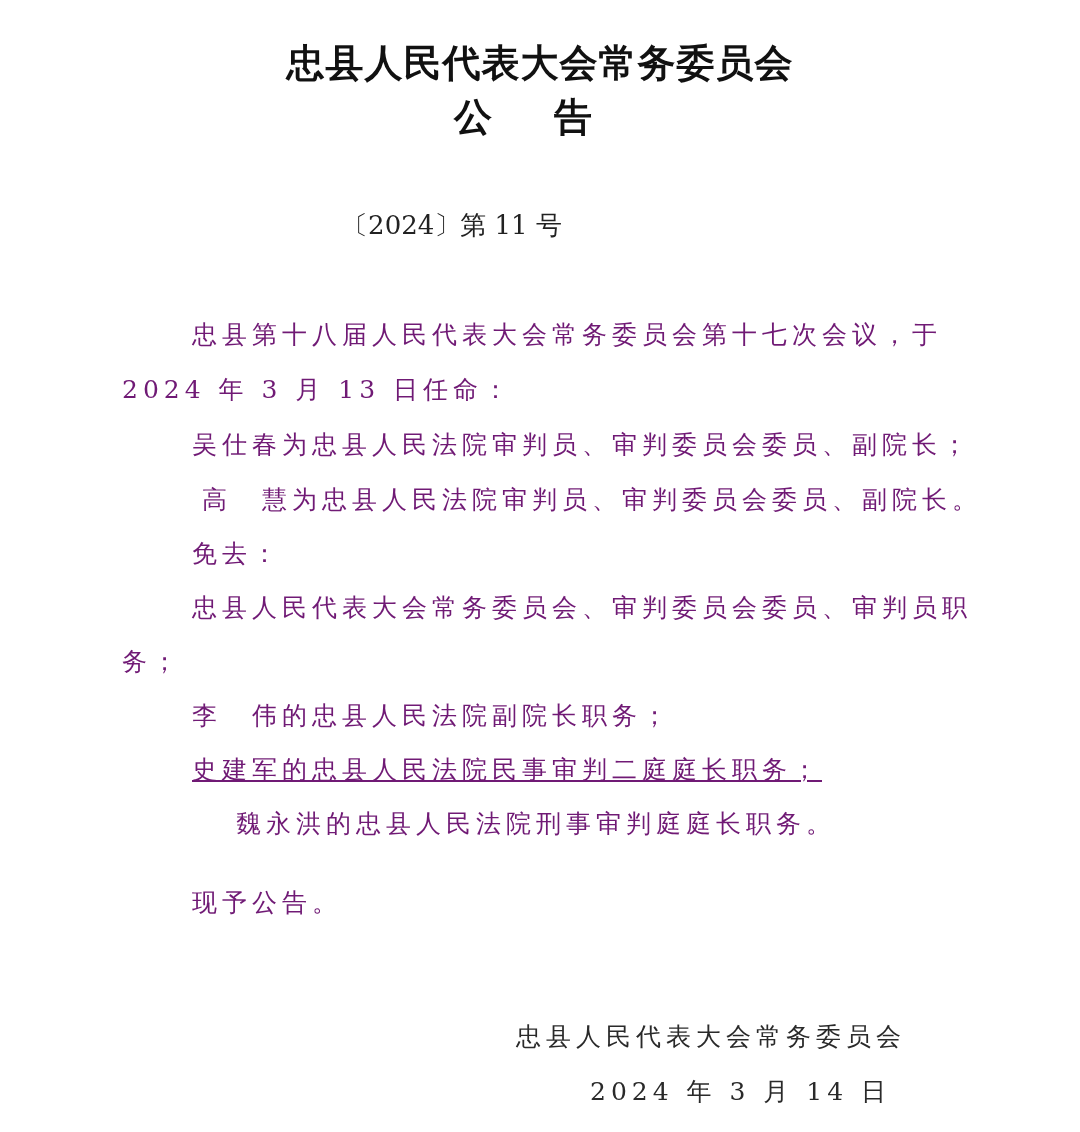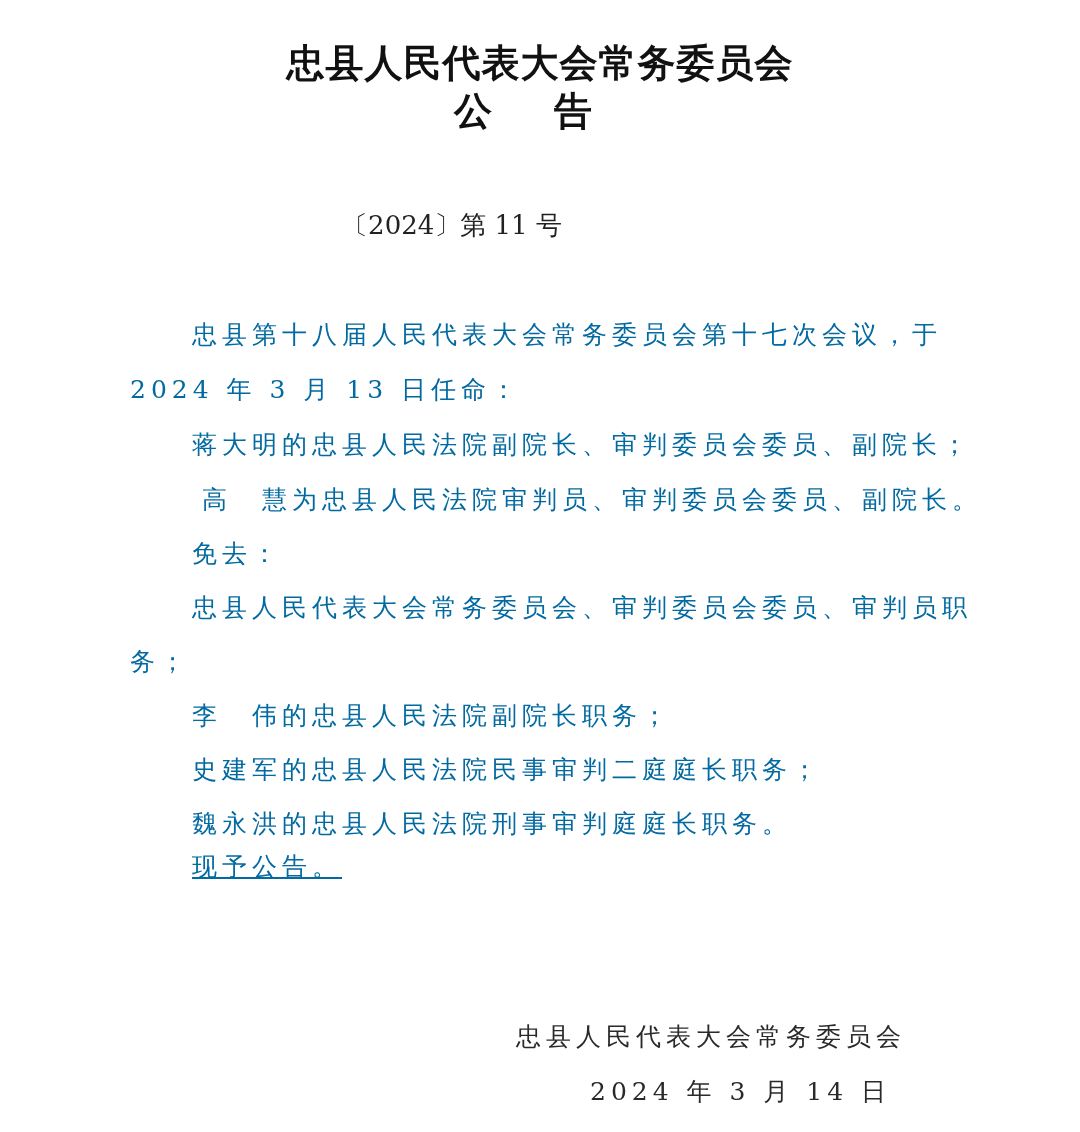--- a/index.html
+++ b/index.html
@@ -7,44 +7,44 @@
     width: 1080px; height: 1132px; position: relative; overflow: hidden;
     color: #1a1a1a;
     font-family: "DejaVu Serif", "Liberation Serif", serif;
   }
   .abs { position: absolute; white-space: nowrap; }
   .title {
     left: 0; width: 1080px; text-align: center;
     font-weight: bold; font-size: 38px; letter-spacing: 1px; color: #111;
   }
   .title1 { top: 38px; }
-  .title2 { top: 86px; letter-spacing: 62px; padding-left: 28px; box-sizing: border-box; text-align: center; }
+  .title2 { top: 92px; letter-spacing: 62px; padding-left: 28px; box-sizing: border-box; text-align: center; }
   .docno { left: 0; width: 904px; text-align: center; top: 208px; font-size: 26px; color: #222; }
-  .line { font-size: 25px; color: #0369a1; letter-spacing: 5px; }
+  .line { font-size: 25px; color: #701a75; letter-spacing: 5px; }
   .ind { left: 192px; }
-  .noind { left: 130px; }
+  .noind { left: 122px; }
   .sig { font-size: 25px; color: #2a2a2a; letter-spacing: 5px; }
 </style>
 </head>
 <body>
 
 <div class="abs title title1">忠县人民代表大会常务委员会</div>
 <div class="abs title title2">公告</div>
 <div class="abs docno">〔2024〕第 11 号</div>
 
 <div class="abs line ind" style="top:318px;">忠县第十八届人民代表大会常务委员会第十七次会议，于</div>
 <div class="abs line noind" style="top:373px;">2024 年 3 月 13 日任命：</div>
 
-<div class="abs line ind" style="top:428px;">蒋大明的忠县人民法院副院长、审判委员会委员、副院长；</div>
+<div class="abs line ind" style="top:428px;">吴仕春为忠县人民法院审判员、审判委员会委员、副院长；</div>
 <div class="abs line ind" style="top:483px;margin-left:10px;">高　慧为忠县人民法院审判员、审判委员会委员、副院长。</div>
 
 <div class="abs line ind" style="top:537px;">免去：</div>
 
 <div class="abs line ind" style="top:591px;">忠县人民代表大会常务委员会、审判委员会委员、审判员职</div>
 <div class="abs line noind" style="top:645px;">务；</div>
 <div class="abs line ind" style="top:699px;">李　伟的忠县人民法院副院长职务；</div>
-<div class="abs line ind" style="top:753px;">史建军的忠县人民法院民事审判二庭庭长职务；</div>
-<div class="abs line ind" style="top:807px;">魏永洪的忠县人民法院刑事审判庭庭长职务。</div>
+<div class="abs line ind" style="top:753px;text-decoration:underline;">史建军的忠县人民法院民事审判二庭庭长职务；</div>
+<div class="abs line ind" style="top:807px;margin-left:44px;">魏永洪的忠县人民法院刑事审判庭庭长职务。</div>
 
-<div class="abs line ind" style="top:850px;text-decoration:underline;">现予公告。</div>
+<div class="abs line ind" style="top:886px;">现予公告。</div>
 
 <div class="abs sig" style="left:516px; top:1020px;">忠县人民代表大会常务委员会</div>
 <div class="abs sig" style="left:590px; top:1075px;text-align:center;">2024 年 3 月 14 日</div>
 
 </body></html>

